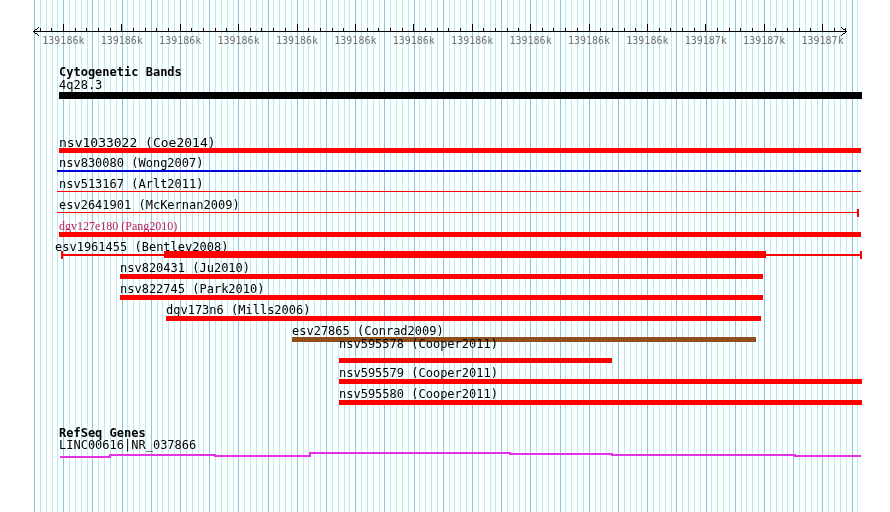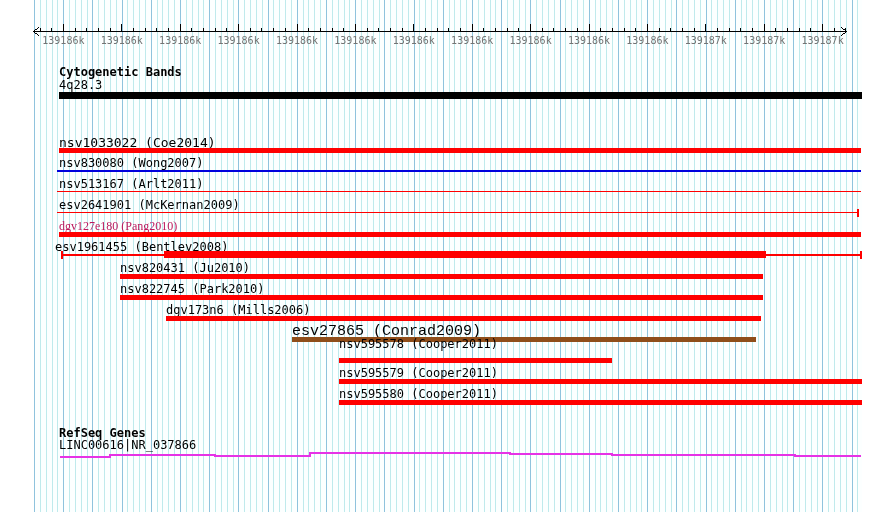--- a/index.html
+++ b/index.html
@@ -169,21 +169,21 @@
       </div>
       <div style="position: absolute; left: 0px; top: 0px;">
         <div style="position: absolute; left: 120px; top: 283px; font-size: 12px; line-height: 13px; white-space: pre; color: rgb(0, 0, 0);">nsv822745 (Park2010)</div>
         <div style="position: absolute; left: 120px; top: 295px; width: 643px; height: 5px; background: rgb(255, 0, 0);"></div>
       </div>
       <div style="position: absolute; left: 0px; top: 0px;">
         <div style="position: absolute; left: 166px; top: 304px; font-size: 12px; line-height: 13px; white-space: pre; color: rgb(0, 0, 0);">dgv173n6 (Mills2006)</div>
         <div style="position: absolute; left: 166px; top: 316px; width: 595px; height: 5px; background: rgb(255, 0, 0);"></div>
       </div>
       <div style="position: absolute; left: 0px; top: 0px;">
-        <div style="position: absolute; left: 292px; top: 325px; font-size: 15px; line-height: 13px; white-space: pre; color: rgb(0, 0, 0); font-family: Liberation Mono, monospace;">esv27865 (Conrad2009)</div>
+        <div style="position: absolute; left: 292px; top: 325px; font-size: 12px; line-height: 13px; white-space: pre; color: rgb(0, 0, 0);">esv27865 (Conrad2009)</div>
         <div style="position: absolute; left: 292px; top: 337px; width: 464px; height: 5px; background: rgb(143, 78, 26);"></div>
       </div>
       <div style="position: absolute; left: 0px; top: 0px;">
         <div style="position: absolute; left: 339px; top: 338px; font-size: 12px; line-height: 13px; white-space: pre; color: rgb(0, 0, 0);">nsv595578 (Cooper2011)</div>
         <div style="position: absolute; left: 339px; top: 358px; width: 273px; height: 5px; background: rgb(255, 0, 0);"></div>
       </div>
       <div style="position: absolute; left: 0px; top: 0px;">
         <div style="position: absolute; left: 339px; top: 367px; font-size: 12px; line-height: 13px; white-space: pre; color: rgb(0, 0, 0);">nsv595579 (Cooper2011)</div>
         <div style="position: absolute; left: 339px; top: 379px; width: 523px; height: 5px; background: rgb(255, 0, 0);"></div>
       </div>

